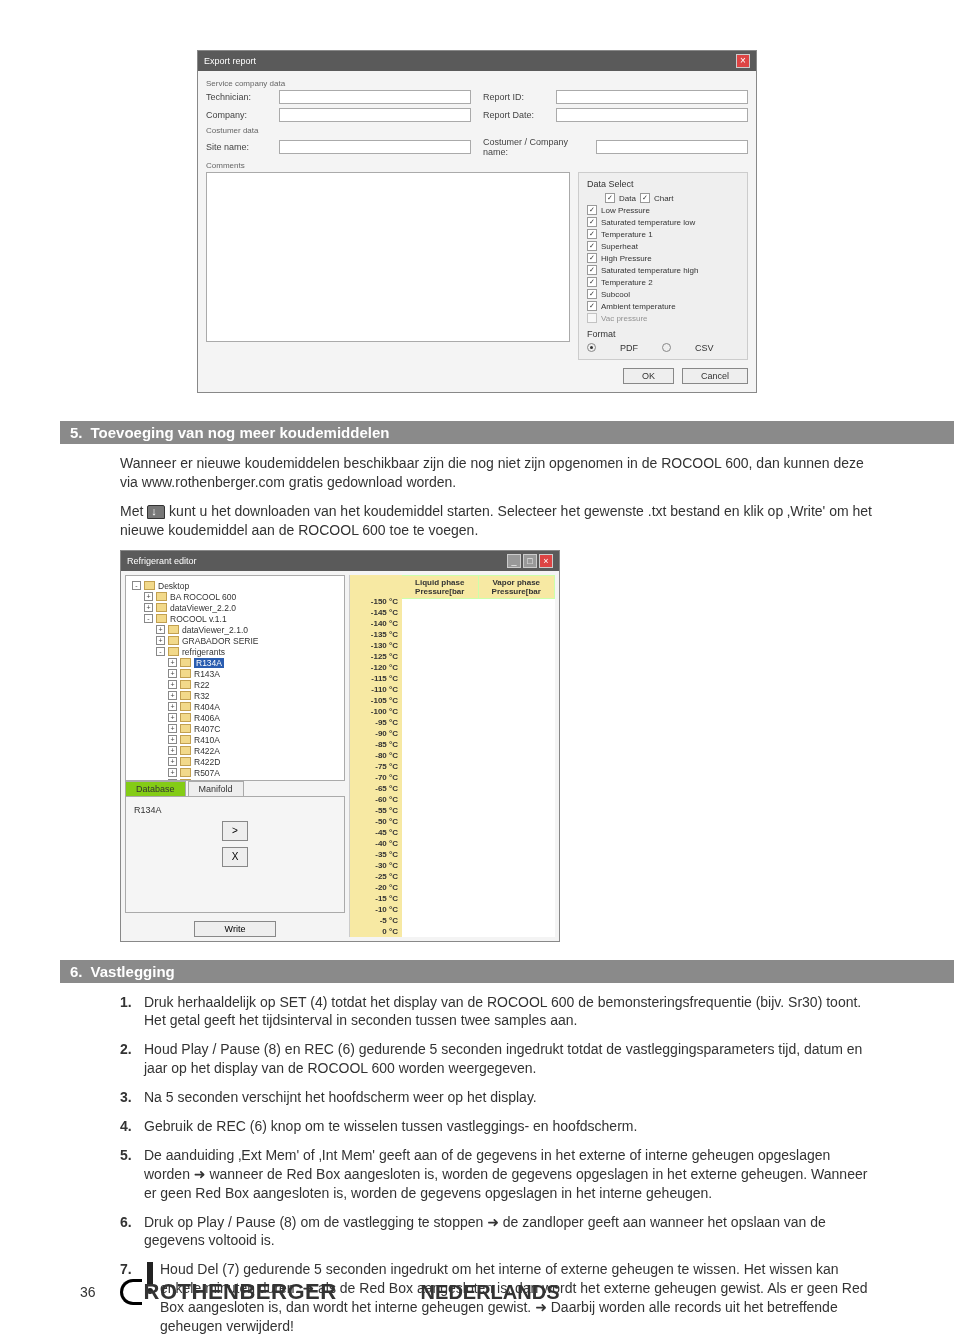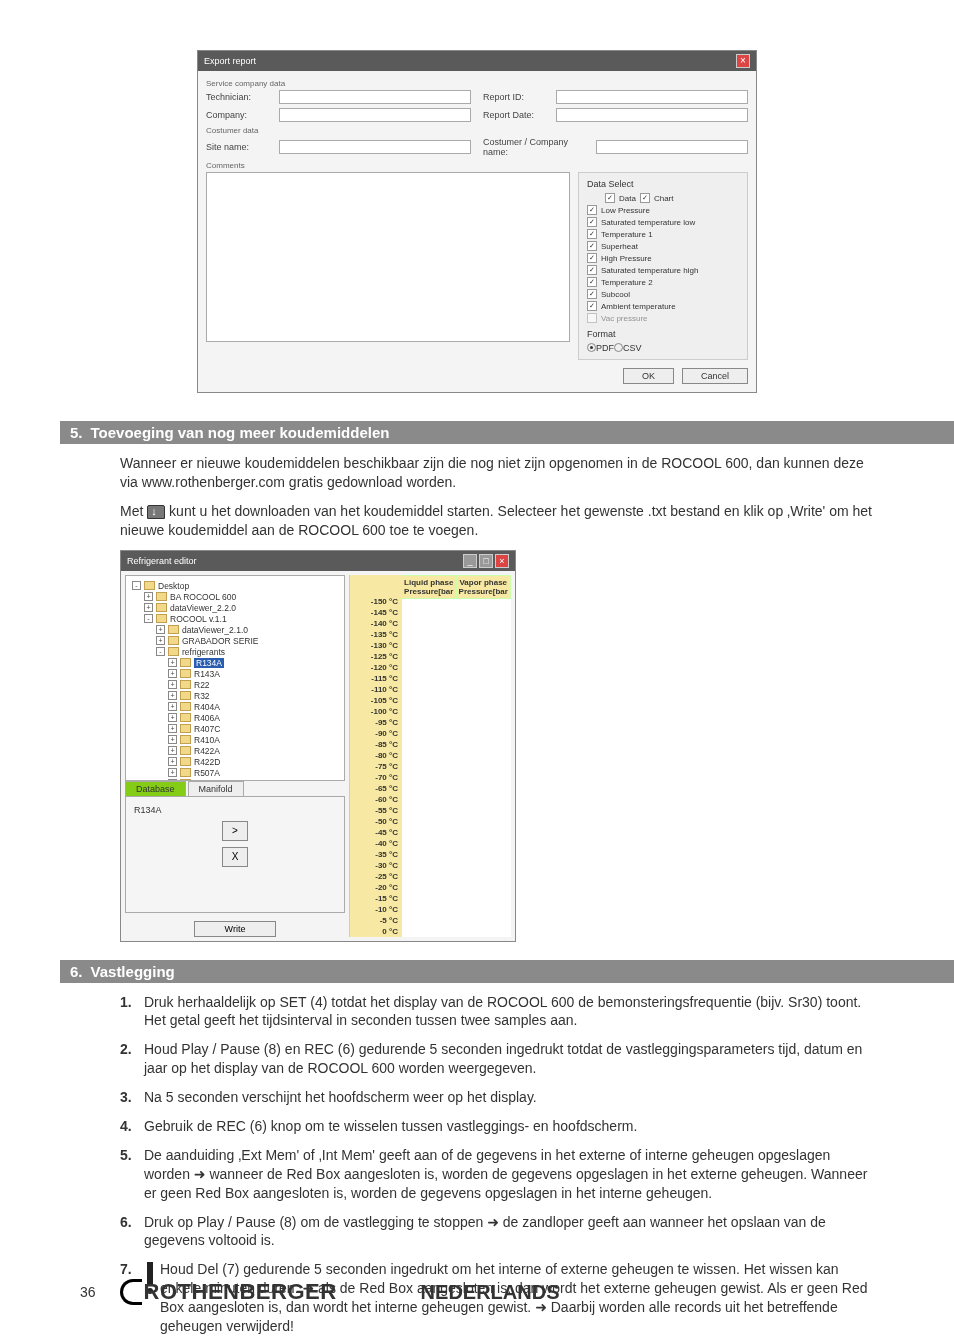--- a/index.html
+++ b/index.html
@@ -52,21 +52,21 @@
     .data-select {
       width: 170px;
       border: 1px solid #ccc;
       padding: 6px 8px;
       background: #efefef;
     }
     .ds-title { margin-bottom: 4px; }
     .ds-item { display: flex; align-items: flex-end; gap: 4px; margin: 2px 0; font-size: 8px; }
     .ds-check { width: 10px; height: 10px; border: 1px solid #999; background: #fff; display: inline-flex; align-items: center; justify-content: center; font-size: 7px; color: #333; }
     .ds-checked::after { content: "✓"; }
-    .format-row { display: flex; gap: 0; margin-top: 4px; }
+    .format-row { display: flex; gap: 24px; margin-top: 4px; }
     .radio { width: 9px; height: 9px; border: 1px solid #888; border-radius: 50%; display: inline-block; position: relative; }
     .radio.on::after { content: ""; position: absolute; inset: 2px; background: #333; border-radius: 50%; }
     .export-buttons { display: flex; justify-content: flex-end; gap: 8px; margin-top: 8px; }
     .btn-small { border: 1px solid #888; background: #eee; padding: 2px 18px; font-size: 9px; }
 
     .section-bar {
       background: #8a8a8a;
       color: #fff;
       font-weight: bold;
       padding: 3px 10px;
@@ -91,21 +91,21 @@
       background: linear-gradient(#777, #777);
     }
     .download-icon::after {
       content: "↓";
       position: absolute;
       left: 4px; top: -1px;
       font-size: 11px;
       color: #fff;
     }
 
-    .refrigerant-dialog { width: 396px; margin: 10px 0 18px 40px; }
+    .refrigerant-dialog { width: 440px; margin: 10px 0 18px 40px; }
     .ref-body { display: flex; padding: 4px; gap: 4px; height: 370px; }
     .ref-left { width: 220px; display: flex; flex-direction: column; }
     .tree {
       flex: 1;
       border: 1px solid #aaa;
       background: #fff;
       padding: 4px 6px;
       font-size: 8.5px;
       overflow: hidden;
     }

